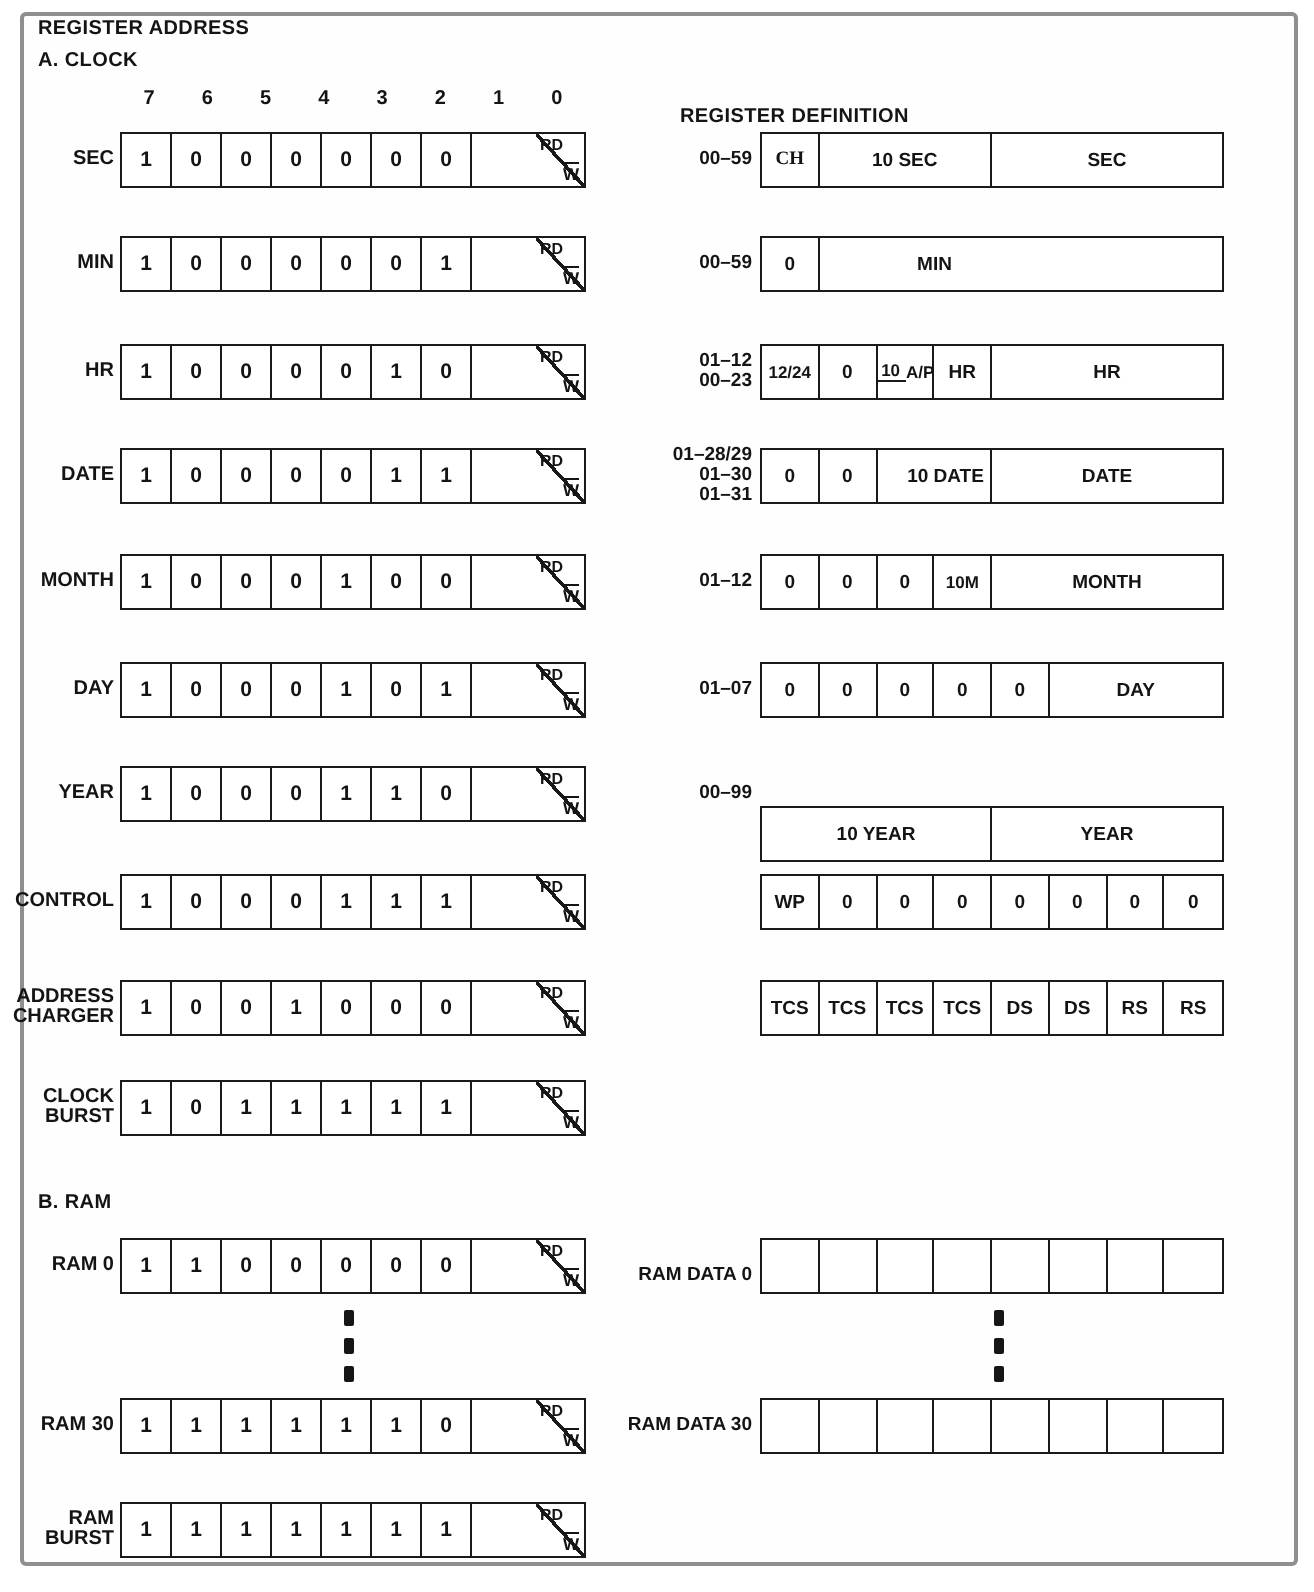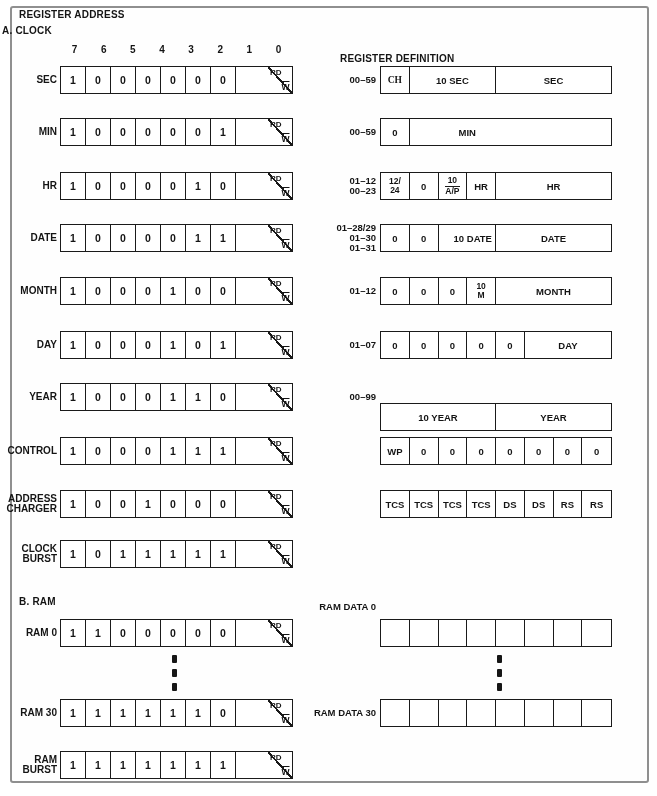--- a/index.html
+++ b/index.html
@@ -15,21 +15,21 @@
   #frame {
     position:absolute; left:10px; top:6px; width:635px; height:773px;
     border:2px solid #8f8f8f; border-radius:3px; background:#fefefe;
   }
   .title {
     position:absolute; font-size:10px; font-weight:bold; letter-spacing:0.2px;
     white-space:nowrap;
   }
   #title-address   { left:19px; top:9px;  }
   #title-definition{ left:340px; top:21px;margin-top:32px; }
-  #section-clock   { left:2px; top:25px; }
+  #section-clock   { left:19px; top:25px; }
   #section-ram     { left:19px; top:596px;}
 
   #bit-header {
     position:absolute; left:60px; top:44px; width:233px; height:14px;
     display:flex;
   }
   #bit-header span {
     flex:1; text-align:center; font-size:10px; font-weight:bold;
   }
 
@@ -61,21 +61,21 @@
     background-image:linear-gradient(to top right,
       transparent calc(50% - 0.9px), #1a1a1a calc(50% - 0.9px),
       #1a1a1a calc(50% + 0.9px), transparent calc(50% + 0.9px));
     margin-left:32px;
   }
   .cell.rw .rd   { position:absolute; left:2px; top:1px; font-size:8px; font-weight:bold; }
   .cell.rw .wbar { position:absolute; right:2.5px; bottom:1px; font-size:8.5px; font-weight:bold;
                    text-decoration:overline; }
 
   .def-cell { white-space:nowrap; font-size:9.5px; }
-  .stack { display:flex; flex-direction:column; align-items:center; justify-content:center;
+  .stack { display:flex; flex-direction:row; align-items:center; justify-content:center;
            font-size:8.5px; line-height:9px; font-weight:bold; }
   .stack.divided span:first-child { border-bottom:1.4px solid #1a1a1a; padding:0 3px 0.5px 3px; margin-bottom:0.5px; }
 
   .ellipsis { position:absolute; width:4.5px; display:flex; flex-direction:column; gap:6px; }
   .ellipsis span { height:8px; width:4.5px; background:#161616; border-radius:1px; }
 </style>
 </head>
 <body>
 
 <div id="page">
@@ -402,21 +402,21 @@
       <div class="reg-row" style="left: 380px; top: 490px; width: 232px; height: 28px;">
         <div class="cell def-cell" style="width: 12.5%;">TCS</div>
         <div class="cell def-cell" style="width: 12.5%;">TCS</div>
         <div class="cell def-cell" style="width: 12.5%;">TCS</div>
         <div class="cell def-cell" style="width: 12.5%;">TCS</div>
         <div class="cell def-cell" style="width: 12.5%;">DS</div>
         <div class="cell def-cell" style="width: 12.5%;">DS</div>
         <div class="cell def-cell" style="width: 12.5%;">RS</div>
         <div class="cell def-cell" style="width: 12.5%;">RS</div>
       </div>
-      <div class="range-label" style="left: 296px; top: 593px; width: 80px; height: 28px; justify-content: center;">
+      <div class="range-label" style="left: 296px; top: 624px; width: 80px; height: 28px; justify-content: center;">
         <div>RAM DATA 0</div>
       </div>
       <div class="reg-row" style="left: 380px; top: 619px; width: 232px; height: 28px;">
         <div class="cell def-cell" style="width: 12.5%;"></div>
         <div class="cell def-cell" style="width: 12.5%;"></div>
         <div class="cell def-cell" style="width: 12.5%;"></div>
         <div class="cell def-cell" style="width: 12.5%;"></div>
         <div class="cell def-cell" style="width: 12.5%;"></div>
         <div class="cell def-cell" style="width: 12.5%;"></div>
         <div class="cell def-cell" style="width: 12.5%;"></div>

